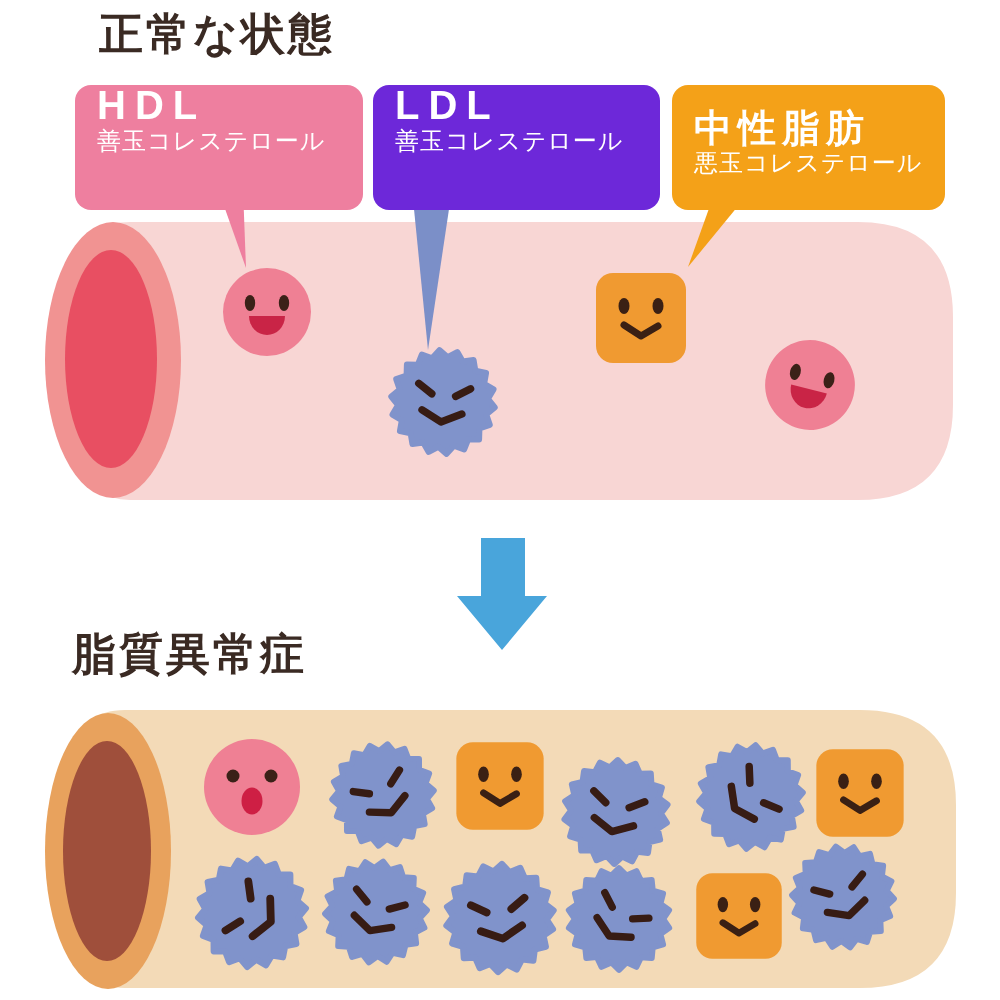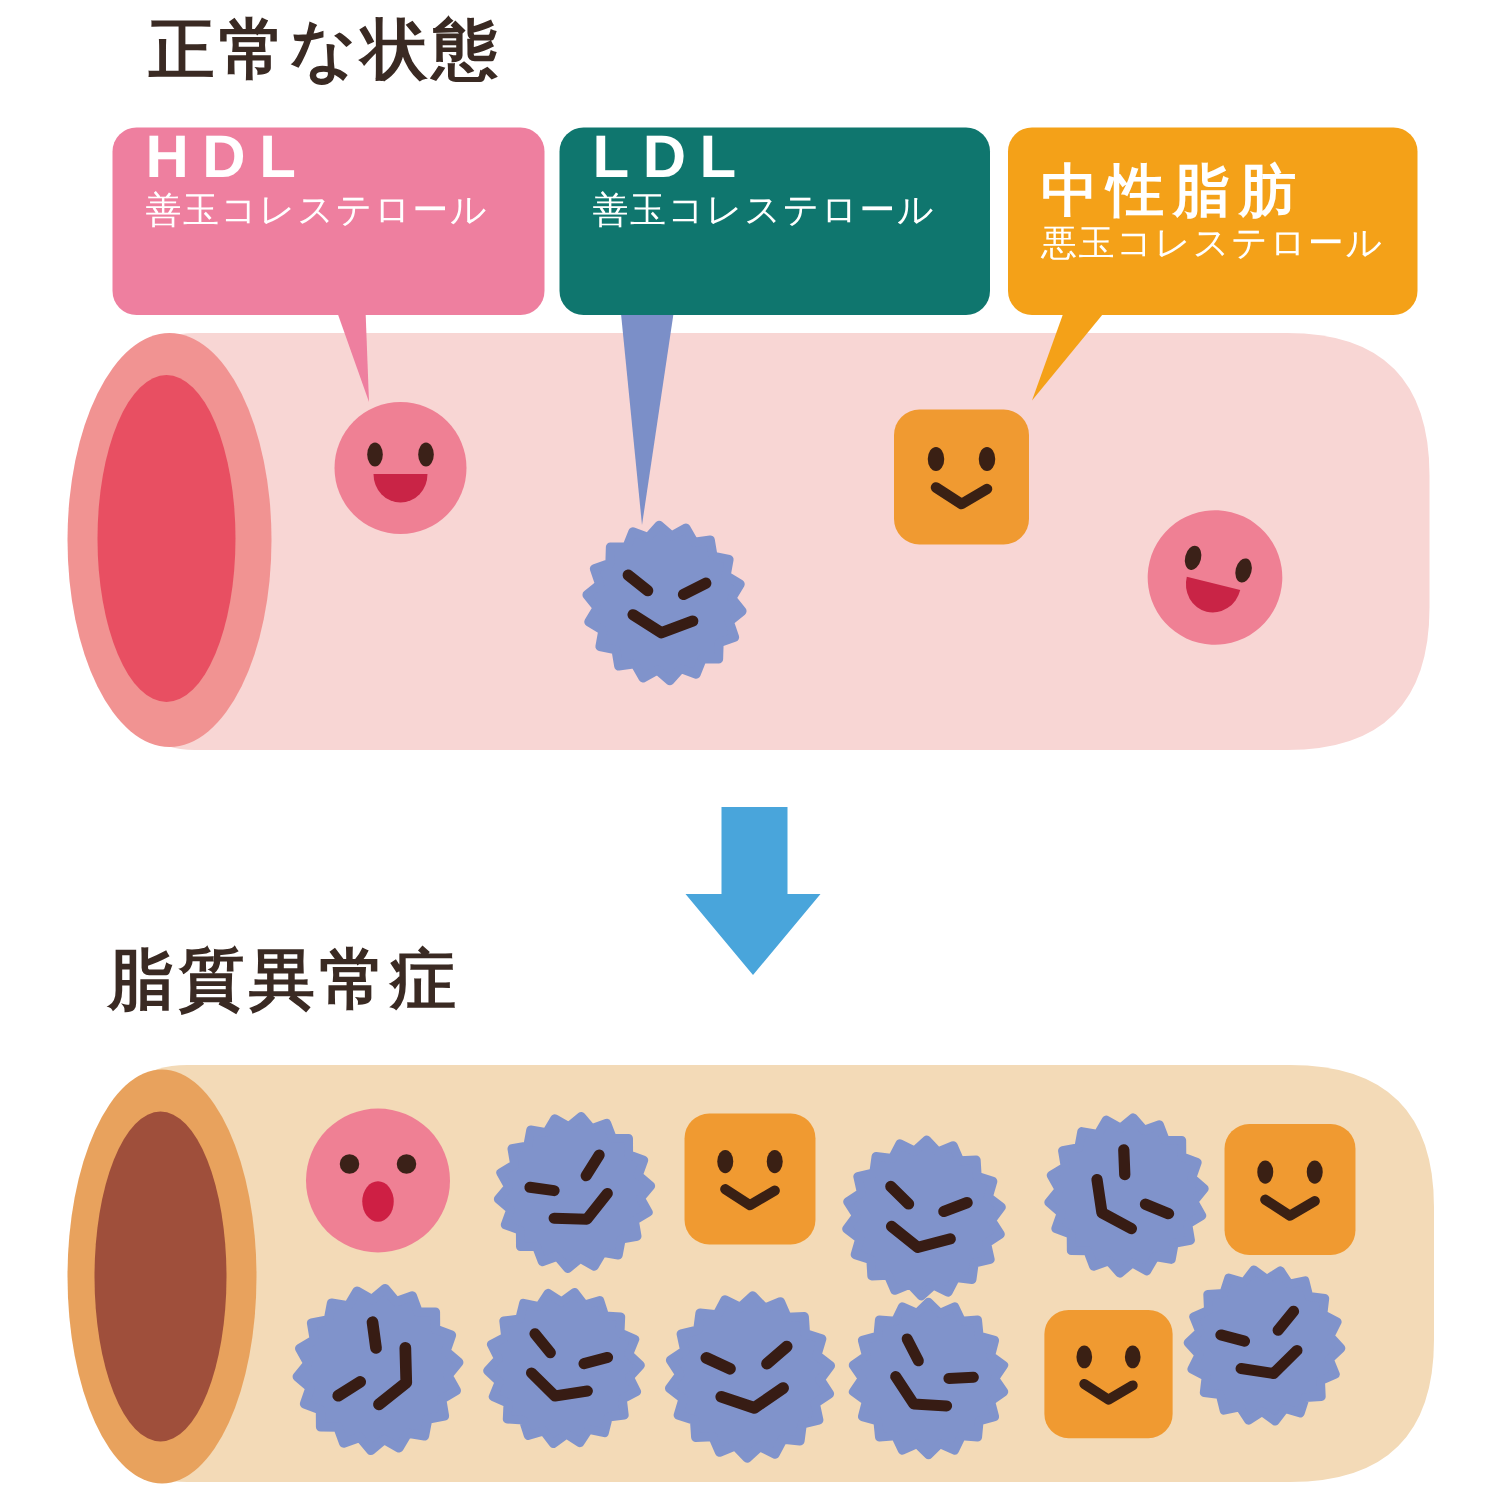--- a/index.html
+++ b/index.html
@@ -18,21 +18,21 @@
   .title.normal{left:75px;top:12px;margin-left:24px;}
   .title.abnormal{left:72px;top:632px;}
   .bubble{
     position:absolute;top:85px;height:125px;border-radius:16px;
     color:#ffffff;display:flex;flex-direction:column;
     box-sizing:border-box;padding-left:22px;gap:4px;
   }
   .bubble .abbr{font-size:40px;font-weight:900;letter-spacing:9px;line-height:1;white-space:nowrap;}
   .bubble .sub{font-size:24px;font-weight:normal;letter-spacing:1px;line-height:1;white-space:nowrap;}
   .bubble.hdl{left:75px;width:288px;background:#ee7f9f;}
-  .bubble.ldl{left:373px;width:287px;background:#0f766e;}
+  .bubble.ldl{left:373px;width:287px;background:#6d28d9;}
   .bubble.tg{left:672px;width:273px;background:#f4a118;}
   .bubble.tg .abbr{letter-spacing:6px;font-size:38px;margin-top:24px;}
 </style>
 </head>
 <body>
 
 <div class="stage">
 
   <svg class="illu" width="1000" height="1000" viewBox="0 0 1000 1000">
     <defs>

